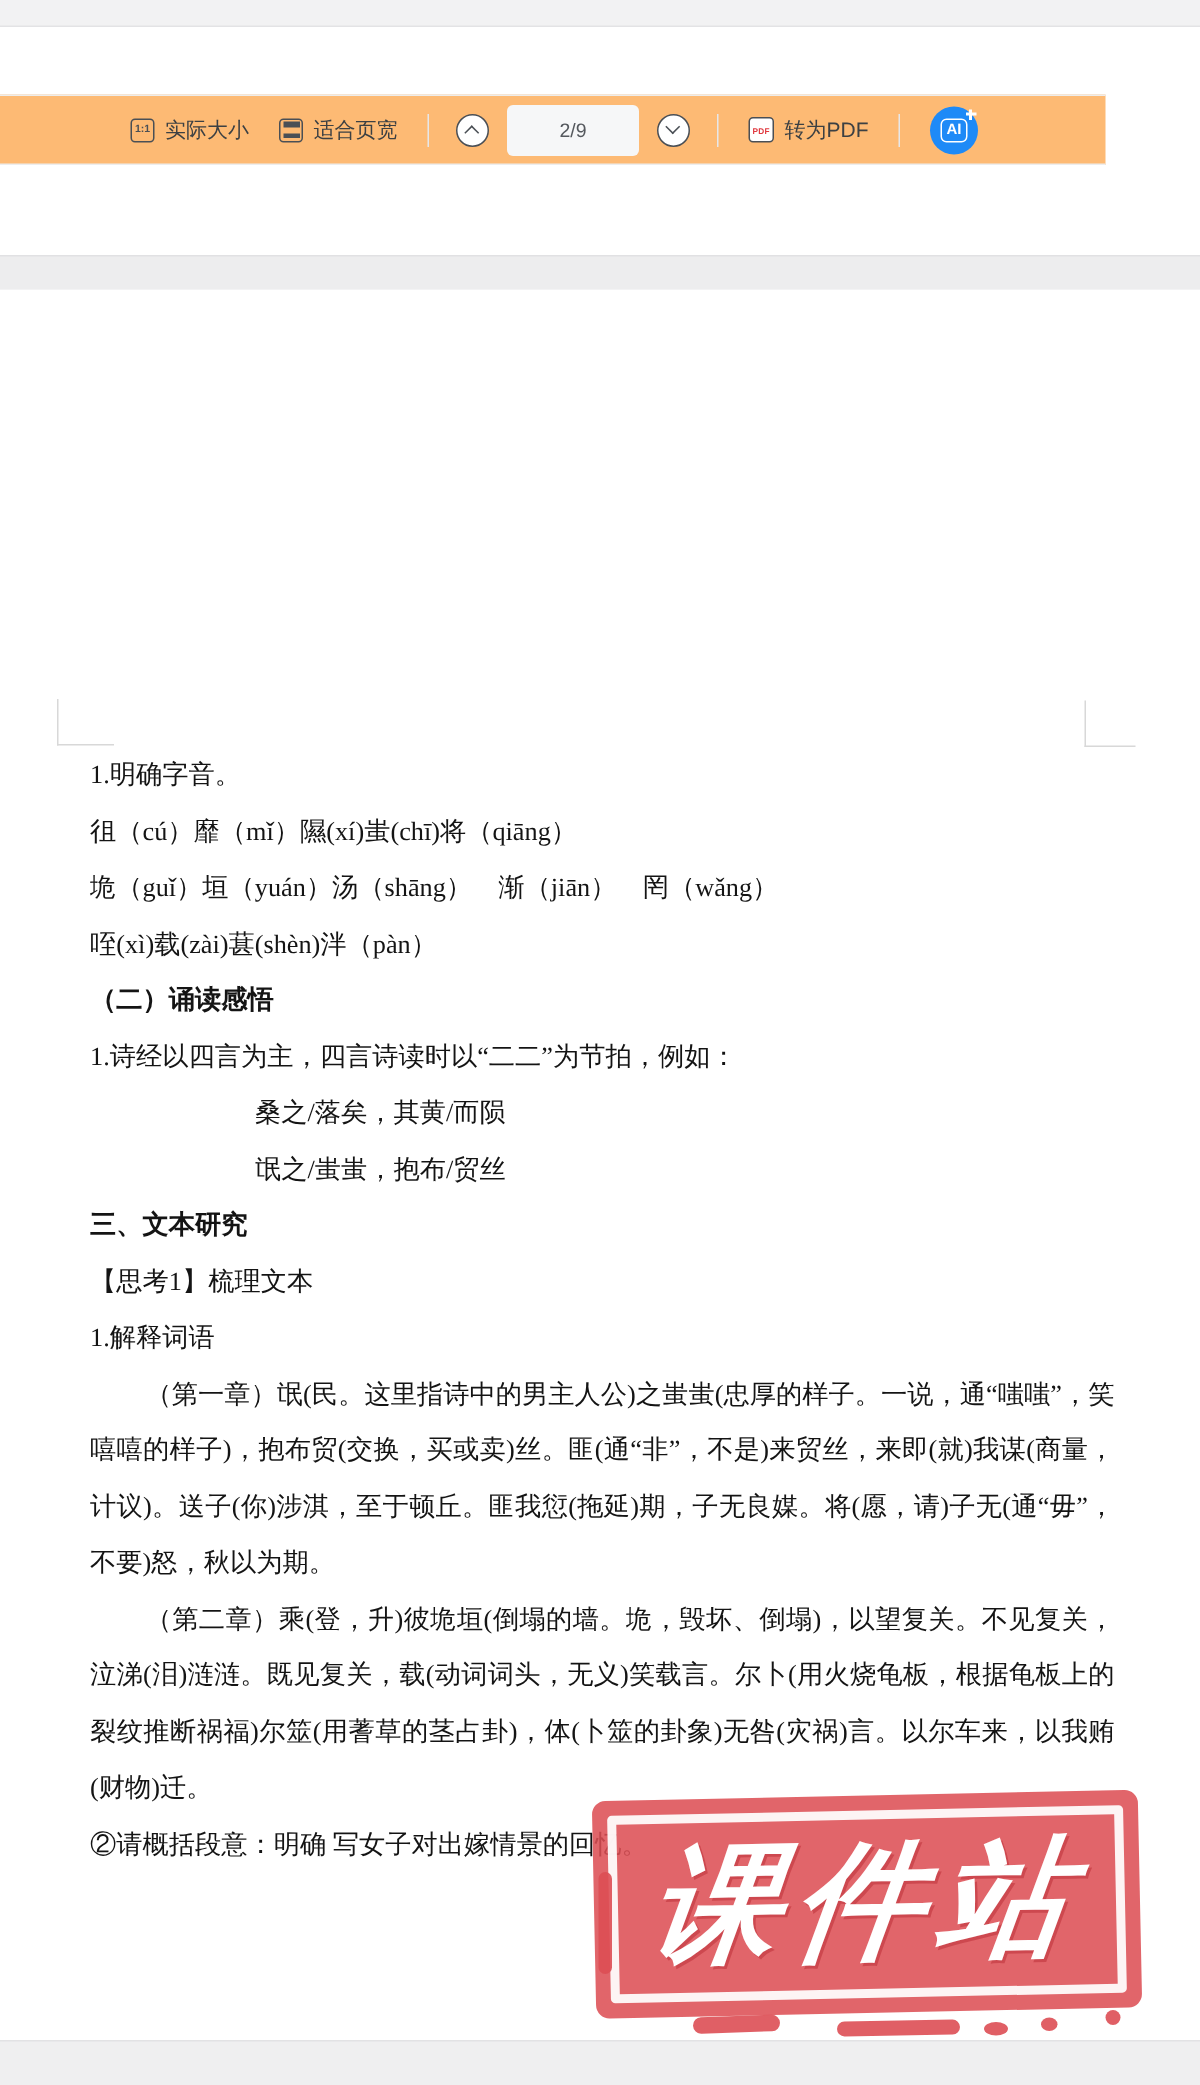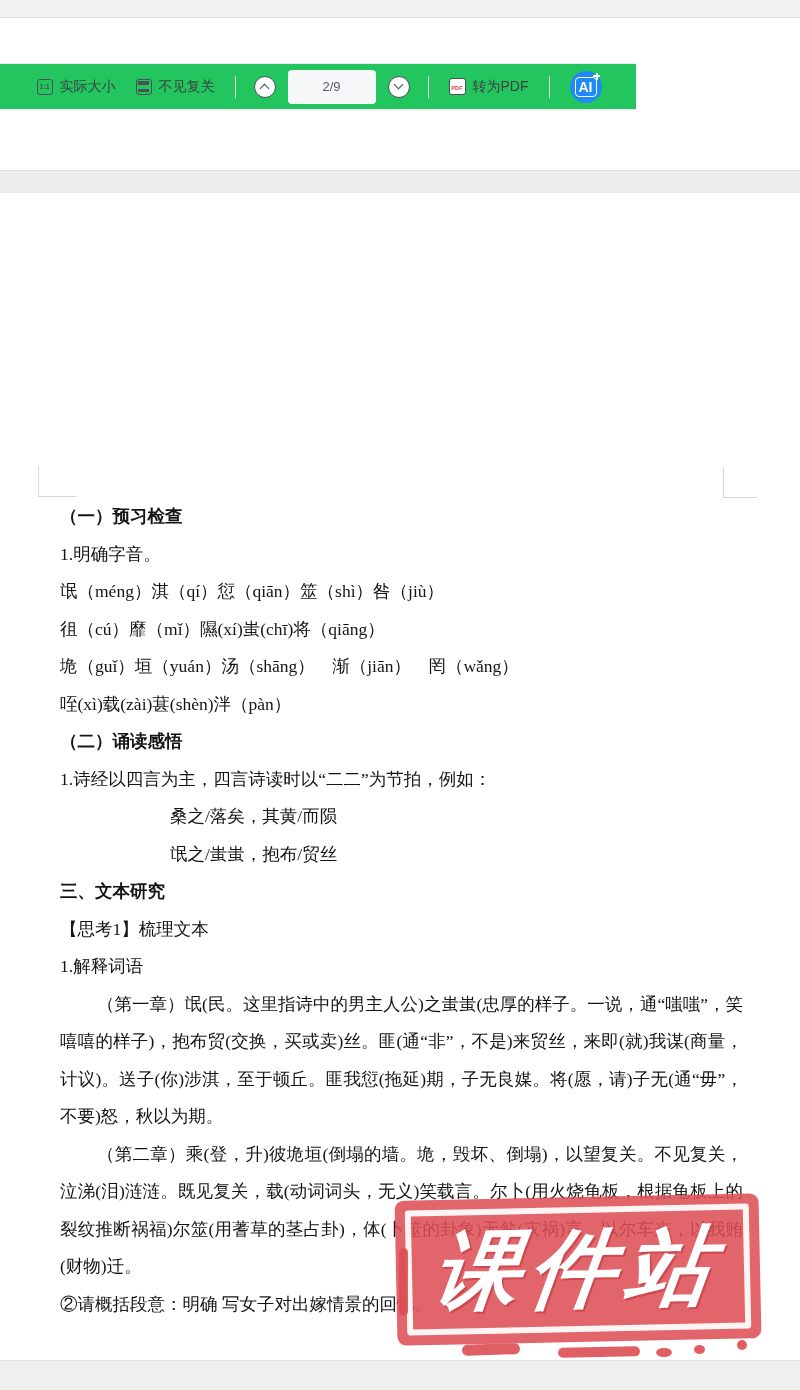--- a/index.html
+++ b/index.html
@@ -7,22 +7,22 @@
     width:800px;height:1390px;position:relative;overflow:hidden;
     background:#ffffff;font-family:"Liberation Sans","DejaVu Sans",sans-serif;
     color:#3c4043;
   }
   
   .top-strip{
     position:absolute;top:0;left:0;width:800px;height:17px;
     background:#f2f2f3;border-bottom:1px solid #e3e3e5;
   }
   .toolbar{
-    position:absolute;top:63px;left:0;width:636px;height:45px;
-    background:#22c55e;border-top:1px solid #ededed;border-bottom:1px solid #ededed;
+    position:absolute;top:63px;left:0;width:737px;height:45px;
+    background:#fdba74;border-top:1px solid #ededed;border-bottom:1px solid #ededed;
     display:flex;align-items:center;justify-content:center;
   }
   .tb-group{display:flex;align-items:center;}
   .tb-btn{
     display:flex;align-items:center;gap:7px;cursor:pointer;
     font-size:14px;color:#3c4043;padding:4px 2px;white-space:nowrap;
   }
   .tb-divider{width:1px;height:22px;background:#e7e7e9;margin:0 18px;}
   .sq-icon{
     width:16px;height:16px;border:1.6px solid #4a4f55;border-radius:3px;
@@ -62,21 +62,21 @@
     font-size:5.5px;font-weight:bold;color:#e0393f;line-height:1;margin-bottom:3px;
     letter-spacing:.2px;
   }
   .ai-btn{
     width:32px;height:32px;border-radius:50%;background:#1e8af7;
     display:flex;align-items:center;justify-content:center;cursor:pointer;
     position:relative;margin-left:2px;
   }
   .ai-badge{
     border:1.4px solid #fff;border-radius:4px;padding:2px 3px;
-    font-size:14px;font-weight:bold;color:#fff;line-height:1;position:relative;
+    font-size:10px;font-weight:bold;color:#fff;line-height:1;position:relative;
   }
   .ai-plus-v,.ai-plus-h{position:absolute;background:#fff;}
   .ai-plus-v{width:1.6px;height:7px;right:4px;top:2px;}
   .ai-plus-h{width:7px;height:1.6px;right:1.3px;top:4.7px;}
   
   .gray-band{
     position:absolute;top:170px;left:0;width:800px;height:22px;
     background:#ededee;border-top:1px solid #e1e1e3;border-bottom:1px solid #e1e1e3;
   }
   .footer-strip{
@@ -132,21 +132,21 @@
 
 <div class="toolbar">
   <div class="tb-group">
     <div class="tb-btn">
       <span class="sq-icon">1:1</span>
       <span>实际大小</span>
     </div>
     <div style="width:16px"></div>
     <div class="tb-btn">
       <span class="fit-icon"></span>
-      <span>不见复关</span>
+      <span>适合页宽</span>
     </div>
 
     <div class="tb-divider"></div>
 
     <div class="circle-btn up">
       <span class="chev"></span>
     </div>
     <div class="page-pill">2/9</div>
     <div class="circle-btn down">
       <span class="chev"></span>
@@ -170,23 +170,21 @@
     </div>
   </div>
 </div>
 
 <div class="gray-band"></div>
 
 <div class="page">
   <div class="corner-mark left"></div>
   <div class="corner-mark right"></div>
   <div class="doc-content">
-      <div class="line-heading">（一）预习检查</div>
       <div class="line-normal">1.明确字音。</div>
-      <div class="line-normal">氓（méng）淇（qí）愆（qiān）筮（shì）咎（jiù）</div>
       <div class="line-normal">徂（cú）靡（mǐ）隰(xí)蚩(chī)将（qiāng）</div>
       <div class="line-normal">垝（guǐ）垣（yuán）汤（shāng）　渐（jiān）　罔（wǎng）</div>
       <div class="line-normal">咥(xì)载(zài)葚(shèn)泮（pàn）</div>
       <div class="line-heading">（二）诵读感悟</div>
       <div class="line-normal">1.诗经以四言为主，四言诗读时以“二二”为节拍，例如：</div>
       <div class="line-poem">桑之/落矣，其黄/而陨</div>
       <div class="line-poem">氓之/蚩蚩，抱布/贸丝</div>
       <div class="line-heading">三、文本研究</div>
       <div class="line-normal">【思考1】梳理文本</div>
       <div class="line-normal">1.解释词语</div>

